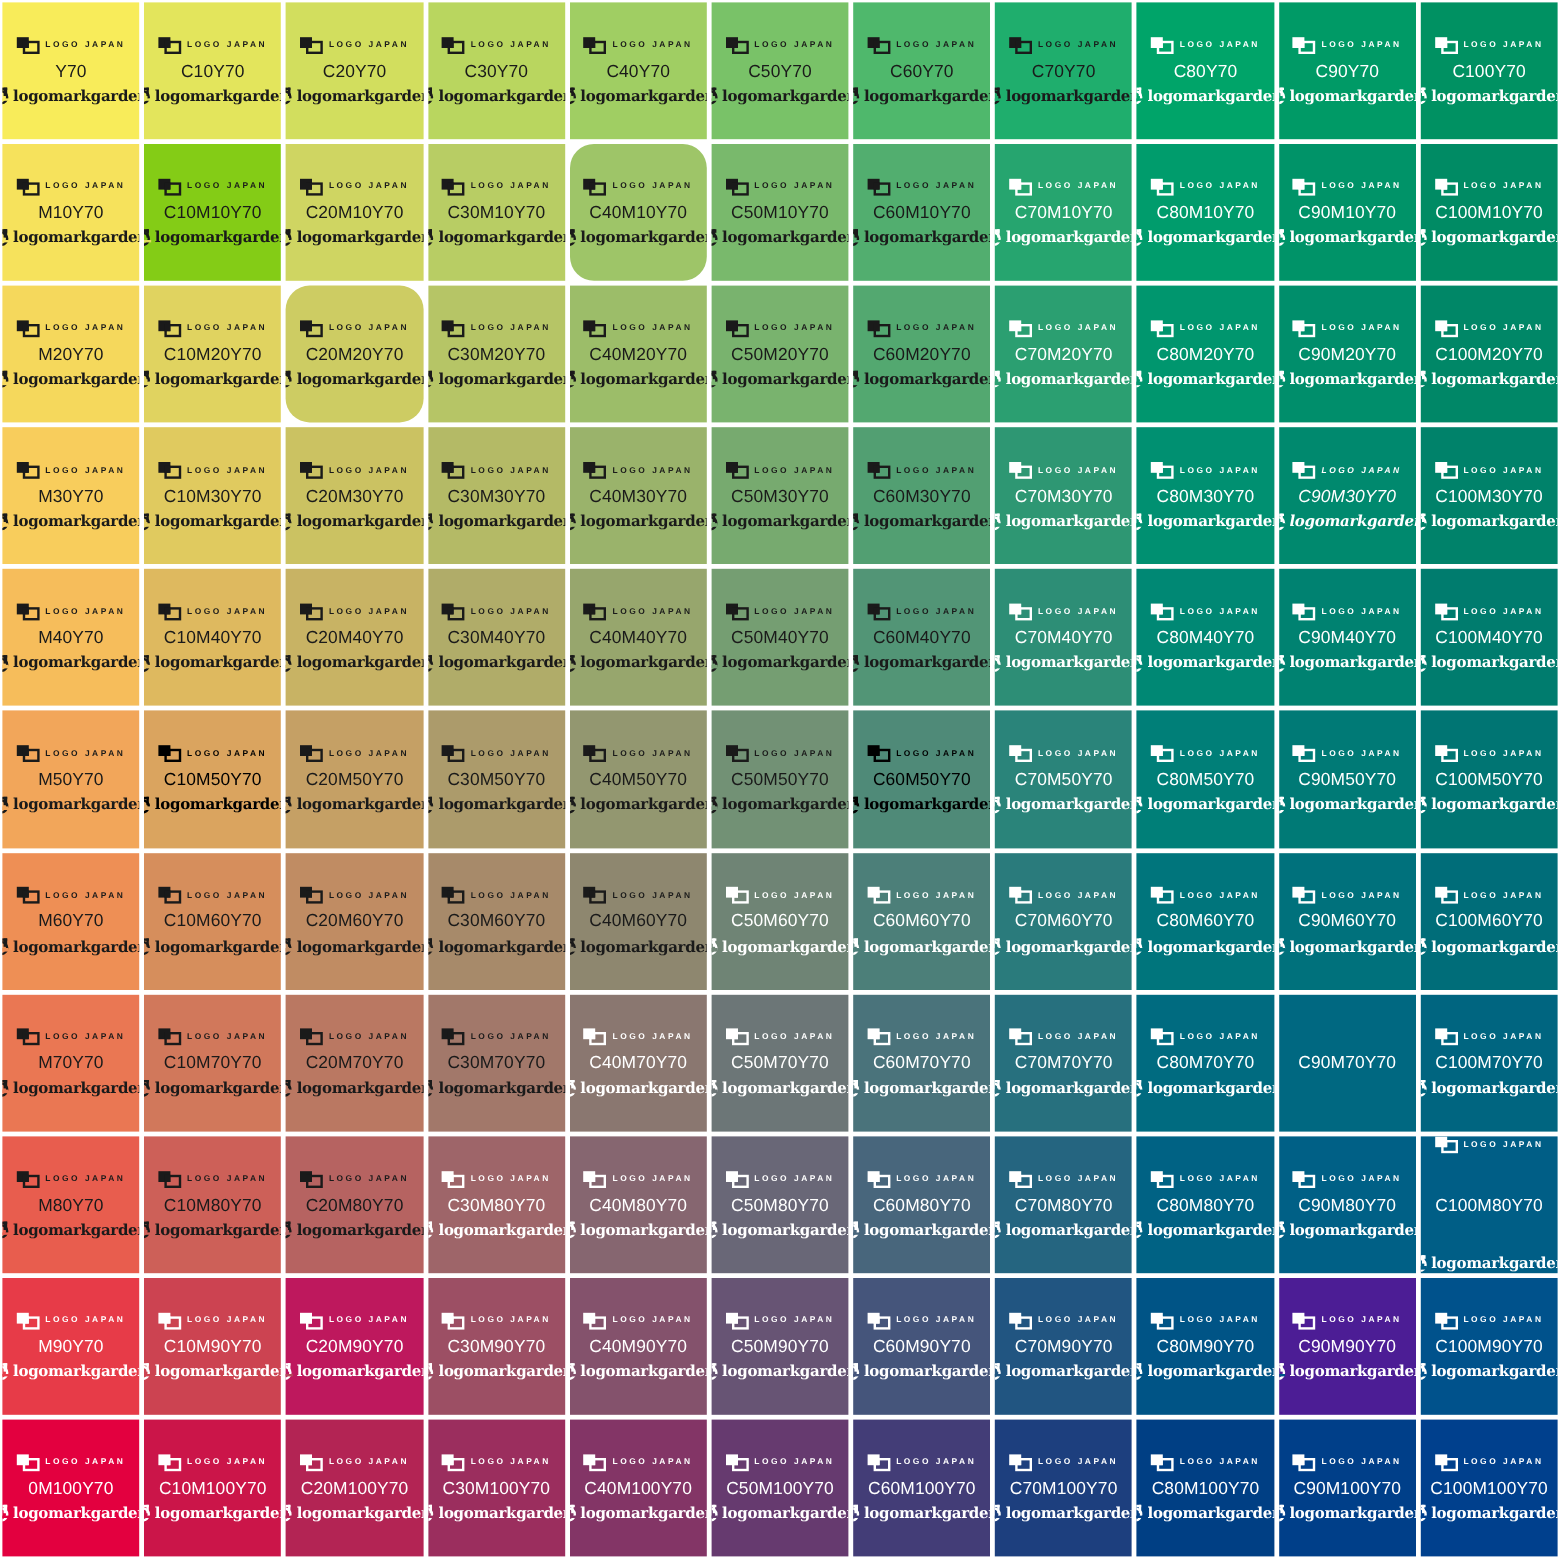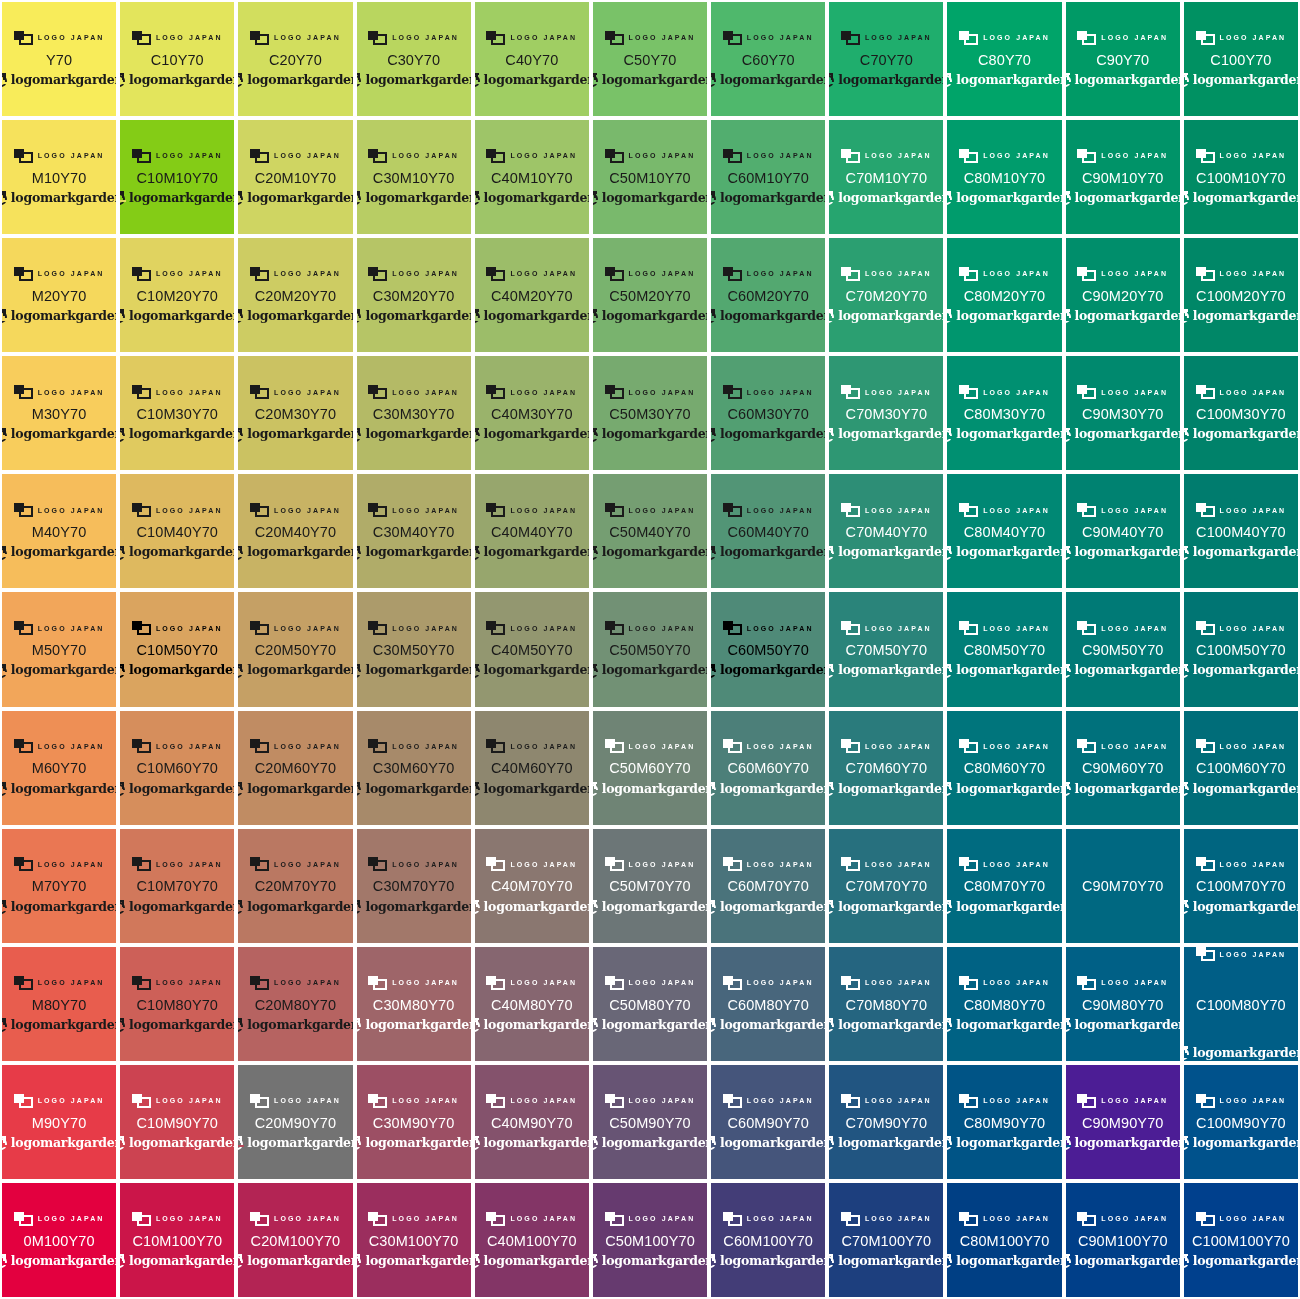--- a/index.html
+++ b/index.html
@@ -432,21 +432,21 @@
       <div class="lmg">
         <div class="lmg-mark">
           <span class="ring"></span>
           <span class="bar"></span>
           <span class="stem"></span>
           <span class="cut"></span>
         </div>
         <span class="lmg-text">logomarkgarden</span>
       </div>
     </div>
-    <div class="swatch" style="background: rgb(158, 197, 104); color: rgb(26, 26, 26); --bg: #9ec568;">
+    <div class="swatch" style="background: rgb(158, 197, 104); color: rgb(26, 26, 26); border-radius: 20px; --bg: #9ec568;">
       <div class="lj">
         <div class="lj-mark">
           <span class="sq-a"></span>
           <span class="sq-b"></span>
           <span class="notch"></span>
         </div>
         <span class="lj-text">LOGO JAPAN</span>
       </div>
       <div class="code">C40M10Y70</div>
       <div class="lmg">
@@ -612,21 +612,21 @@
       <div class="lmg">
         <div class="lmg-mark">
           <span class="ring"></span>
           <span class="bar"></span>
           <span class="stem"></span>
           <span class="cut"></span>
         </div>
         <span class="lmg-text">logomarkgarden</span>
       </div>
     </div>
-    <div class="swatch" style="background: rgb(205, 204, 99); color: rgb(26, 26, 26); --bg: #cdcc63;">
+    <div class="swatch" style="background: rgb(205, 204, 99); color: rgb(26, 26, 26); border-radius: 20px; --bg: #cdcc63;">
       <div class="lj">
         <div class="lj-mark">
           <span class="sq-a"></span>
           <span class="sq-b"></span>
           <span class="notch"></span>
         </div>
         <span class="lj-text">LOGO JAPAN</span>
       </div>
       <div class="code">C20M20Y70</div>
       <div class="lmg">
@@ -972,21 +972,21 @@
       <div class="lmg">
         <div class="lmg-mark">
           <span class="ring"></span>
           <span class="bar"></span>
           <span class="stem"></span>
           <span class="cut"></span>
         </div>
         <span class="lmg-text">logomarkgarden</span>
       </div>
     </div>
-    <div class="swatch" style="background: rgb(0, 137, 110); color: rgb(255, 255, 255); --bg: #00896e;">
+    <div class="swatch" style="background: rgb(0, 137, 110); color: rgb(255, 255, 255); font-style: italic; --bg: #00896e;">
       <div class="lj">
         <div class="lj-mark">
           <span class="sq-a"></span>
           <span class="sq-b"></span>
           <span class="notch"></span>
         </div>
         <span class="lj-text">LOGO JAPAN</span>
       </div>
       <div class="code">C90M30Y70</div>
       <div class="lmg">
@@ -2152,21 +2152,21 @@
       <div class="lmg">
         <div class="lmg-mark">
           <span class="ring"></span>
           <span class="bar"></span>
           <span class="stem"></span>
           <span class="cut"></span>
         </div>
         <span class="lmg-text">logomarkgarden</span>
       </div>
     </div>
-    <div class="swatch" style="background: #737373; color: rgb(255, 255, 255); --bg: #b44a5b;">
+    <div class="swatch" style="background: #be185d; color: rgb(255, 255, 255); --bg: #b44a5b;">
       <div class="lj">
         <div class="lj-mark">
           <span class="sq-a"></span>
           <span class="sq-b"></span>
           <span class="notch"></span>
         </div>
         <span class="lj-text">LOGO JAPAN</span>
       </div>
       <div class="code">C20M90Y70</div>
       <div class="lmg">

